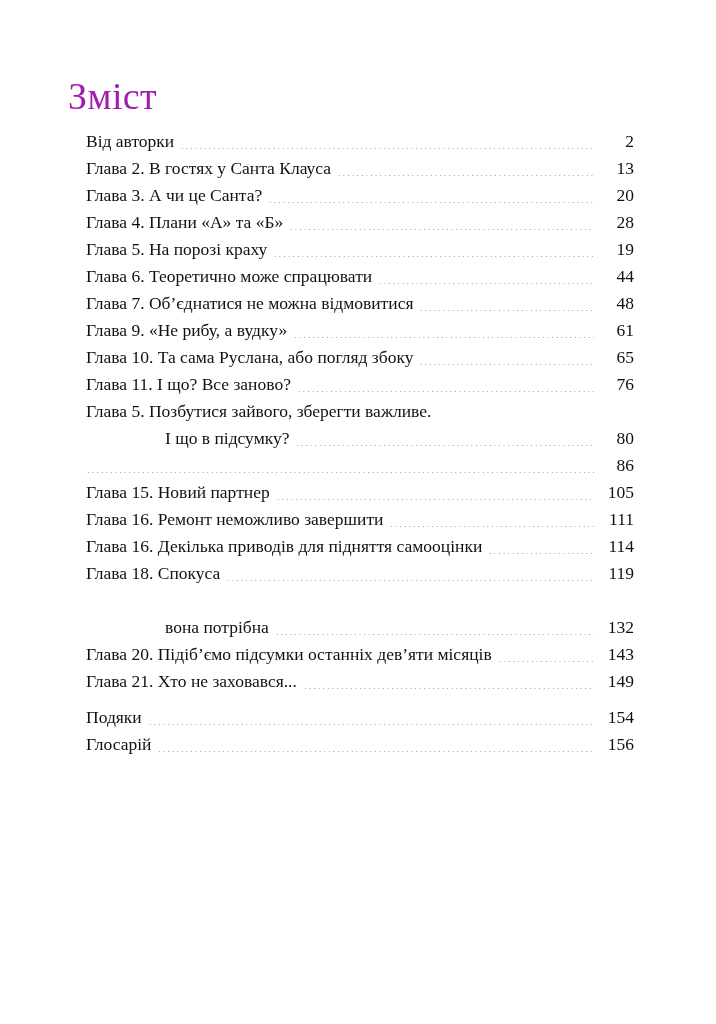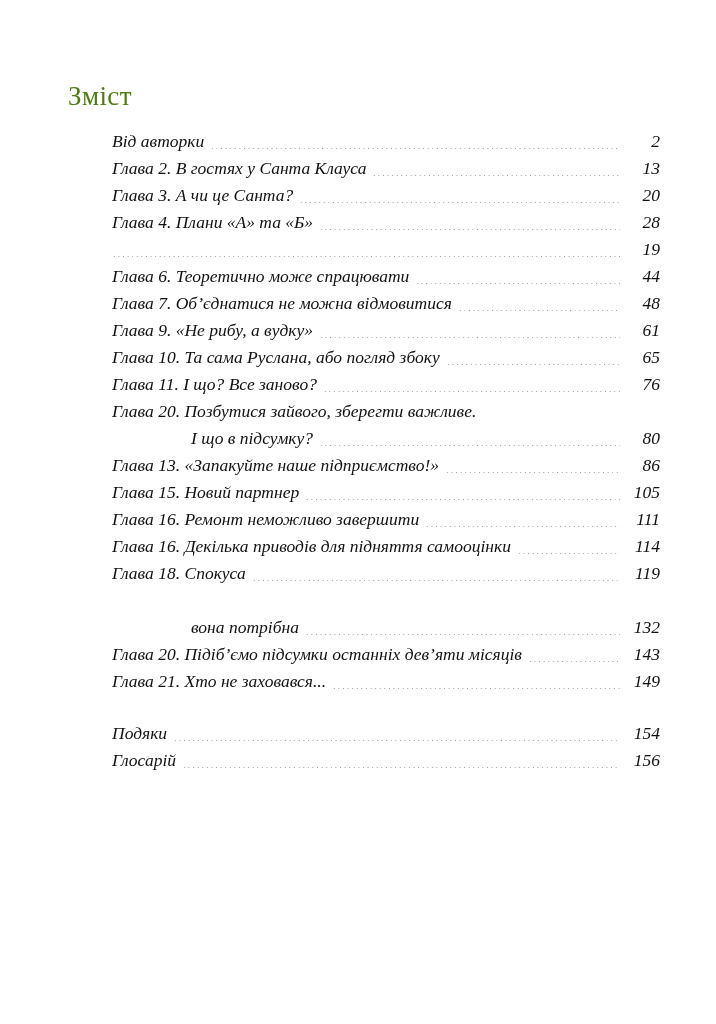--- a/index.html
+++ b/index.html
@@ -20,35 +20,34 @@
     width: 716px;
     height: 1024px;
     box-sizing: border-box;
   }
 
   
   .toc-title {
     position: absolute;
     left: 68px;
     top: 78px;
-    font-size: 27px;
+    font-size: 38px;
     font-weight: 400;
     letter-spacing: 0.4px;
     line-height: 36px;
-    color: #4d7c0f;
+    color: #a21caf;
     white-space: nowrap;
   }
 
   
   .toc-list {
     position: absolute;
-    left: 112px;
+    left: 86px;
     top: 128px;
     width: 548px;
-    font-style: italic;
   }
 
   .toc-entry {
     position: relative;
     width: 100%;
   }
 
   
   .toc-line {
     display: flex;
@@ -108,21 +107,21 @@
     padding-left: 6px;
     font-variant-numeric: lining-nums;
   }
 
   .page-num.empty {
     visibility: hidden;
   }
 
   
   .toc-entry.gap-before {
-    margin-top: 25px;
+    margin-top: 9px;
   }
 </style>
 </head>
 <body>
 
 <div class="page">
 
   <div class="toc-title">Зміст</div>
 
   <div class="toc-list">
@@ -149,20 +148,21 @@
       </div>
       <div class="toc-entry">
         <div class="toc-line">
           <span class="entry-text">Глава 4. Плани «А» та «Б»</span>
           <span class="leader"></span>
           <span class="page-num">28</span>
         </div>
       </div>
       <div class="toc-entry">
         <div class="toc-line">
+          <span class="entry-text">Глава 5. На порозі краху</span>
           <span class="leader"></span>
           <span class="page-num">19</span>
         </div>
       </div>
       <div class="toc-entry">
         <div class="toc-line">
           <span class="entry-text">Глава 6. Теоретично може спрацювати</span>
           <span class="leader"></span>
           <span class="page-num">44</span>
         </div>
@@ -190,33 +190,32 @@
       </div>
       <div class="toc-entry">
         <div class="toc-line">
           <span class="entry-text">Глава 11. І що? Все заново?</span>
           <span class="leader"></span>
           <span class="page-num">76</span>
         </div>
       </div>
       <div class="toc-entry">
         <div class="toc-line">
-          <span class="entry-text">Глава 20. Позбутися зайвого, зберегти важливе.</span>
+          <span class="entry-text">Глава 5. Позбутися зайвого, зберегти важливе.</span>
           <span class="leader blank"></span>
           <span class="page-num empty"></span>
         </div>
         <div class="toc-line cont">
           <span class="entry-text">І що  в підсумку?</span>
           <span class="leader"></span>
           <span class="page-num">80</span>
         </div>
       </div>
       <div class="toc-entry">
         <div class="toc-line">
-          <span class="entry-text">Глава 13. «Запакуйте наше підприємство!»</span>
           <span class="leader"></span>
           <span class="page-num">86</span>
         </div>
       </div>
       <div class="toc-entry">
         <div class="toc-line">
           <span class="entry-text">Глава 15. Новий партнер</span>
           <span class="leader"></span>
           <span class="page-num">105</span>
         </div>

